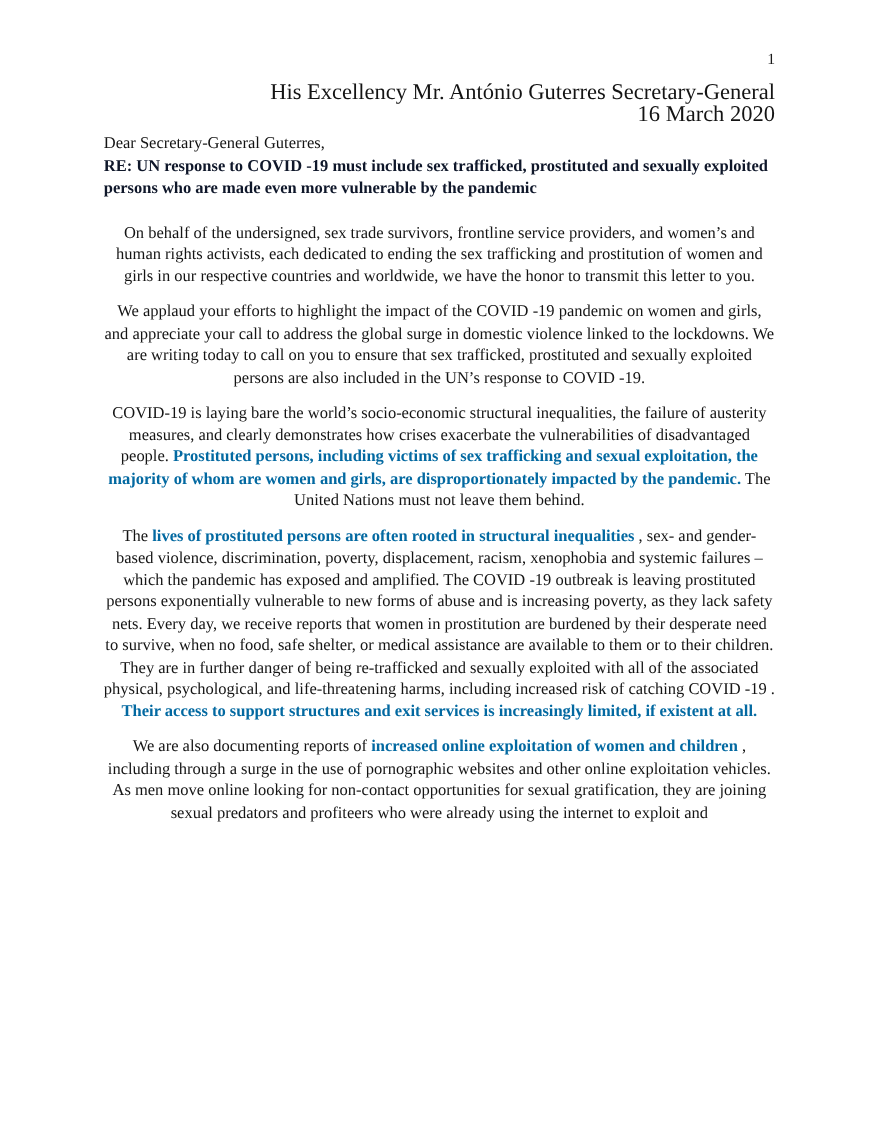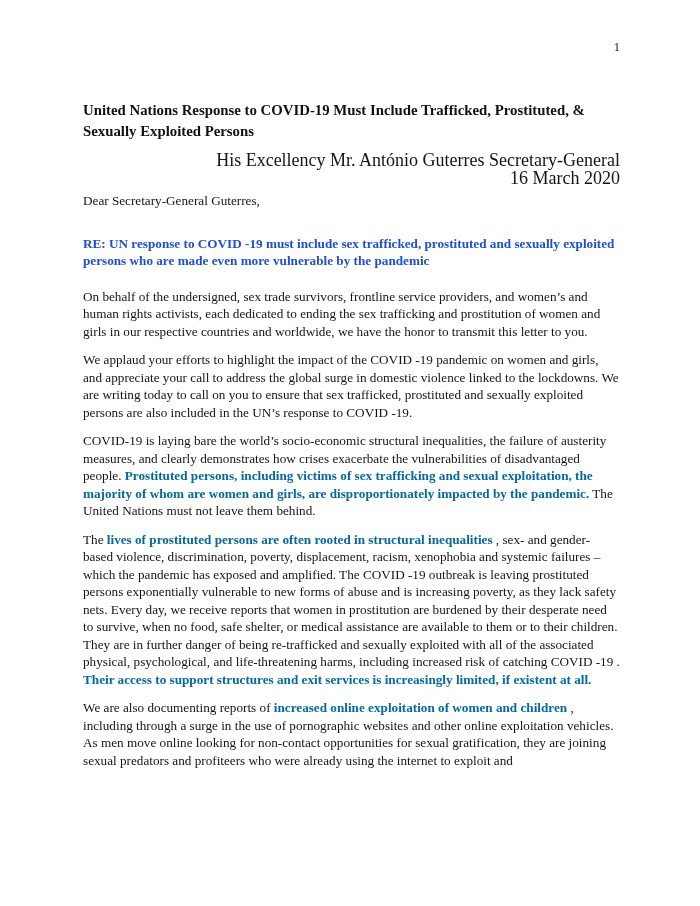--- a/index.html
+++ b/index.html
@@ -38,48 +38,48 @@
     font-size: 18px;
     line-height: 17.5px;
     text-align: right;
   }
   .salutation {
     margin-top: 5px;
     font-size: 13.2px;
     line-height: 17.5px;
   }
   .subject {
-    margin-top: 25px;
+    margin-top: 1px;
     font-size: 13.2px;
     font-weight: bold;
     line-height: 17.5px;
     max-width: 545px;
-    color: #1d4ed8;
+    color: #0f172a;
   }
   .letter-body {
     margin-top: 18px;
     font-size: 13.2px;
     line-height: 17.5px;
     max-width: 545px;
   }
   .letter-body p {
     margin: 0 0 11px 0;
+    text-align: center;
   }
   .letter-body b {
     color: #0369a1;
   }
 </style>
 </head>
 <body>
 
 <div class="page">
 
   <div class="page-number">1</div>
 
-  <h1 class="title">United Nations Response to COVID-19 Must Include Trafficked, Prostituted, &amp; Sexually Exploited Persons</h1>
 
   <div class="address-block">
     <div>His Excellency Mr. António Guterres Secretary-General</div>
     <div>16 March 2020</div>
   </div>
 
   <div class="salutation">Dear Secretary-General Guterres,</div>
 
   <div class="subject">RE: UN response to COVID -19 must include sex trafficked, prostituted and sexually exploited persons who are made even more vulnerable by the pandemic</div>
 

